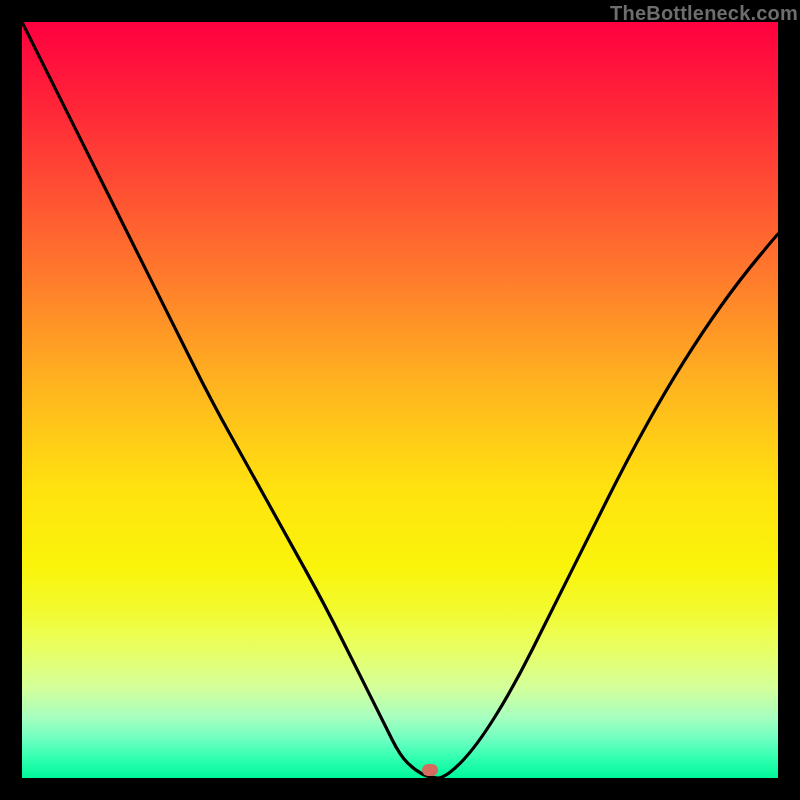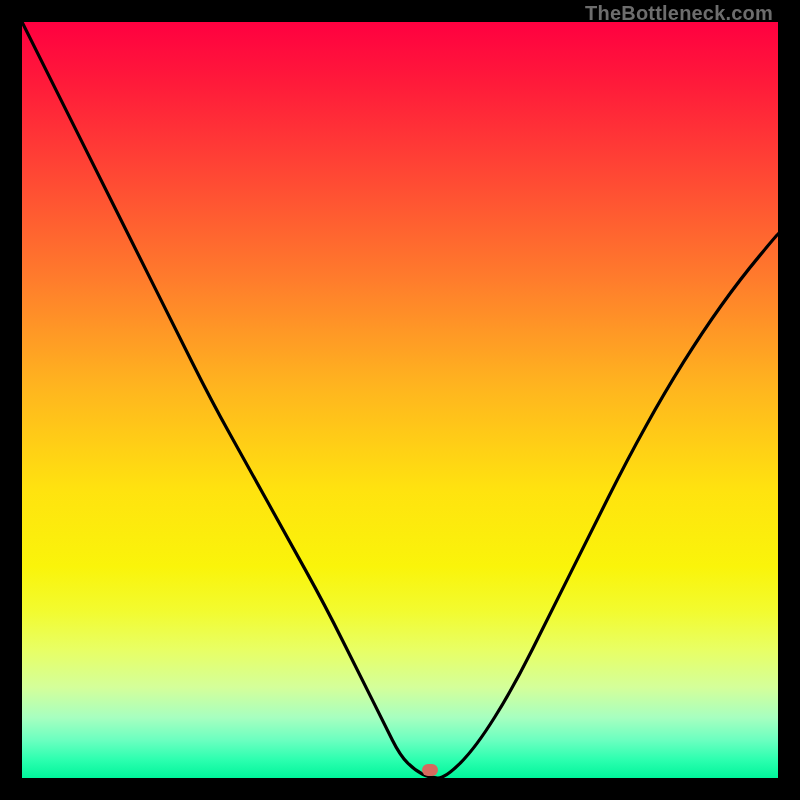--- a/index.html
+++ b/index.html
@@ -62,21 +62,21 @@
     position: absolute;
     width: 16px;
     height: 12px;
     border-radius: 6px;
     background: #d56a5e;
     transform: translate(-50%, -50%);
   }
   .watermark {
     position: absolute;
     top: 2px;
-    right: 27px;
+    right: 2px;
     color: #6d6d6d;
     font-size: 20px;
     font-weight: 600;
     letter-spacing: 0.2px;
     white-space: nowrap;
   }
 </style>
 </head>
 <body>
 

